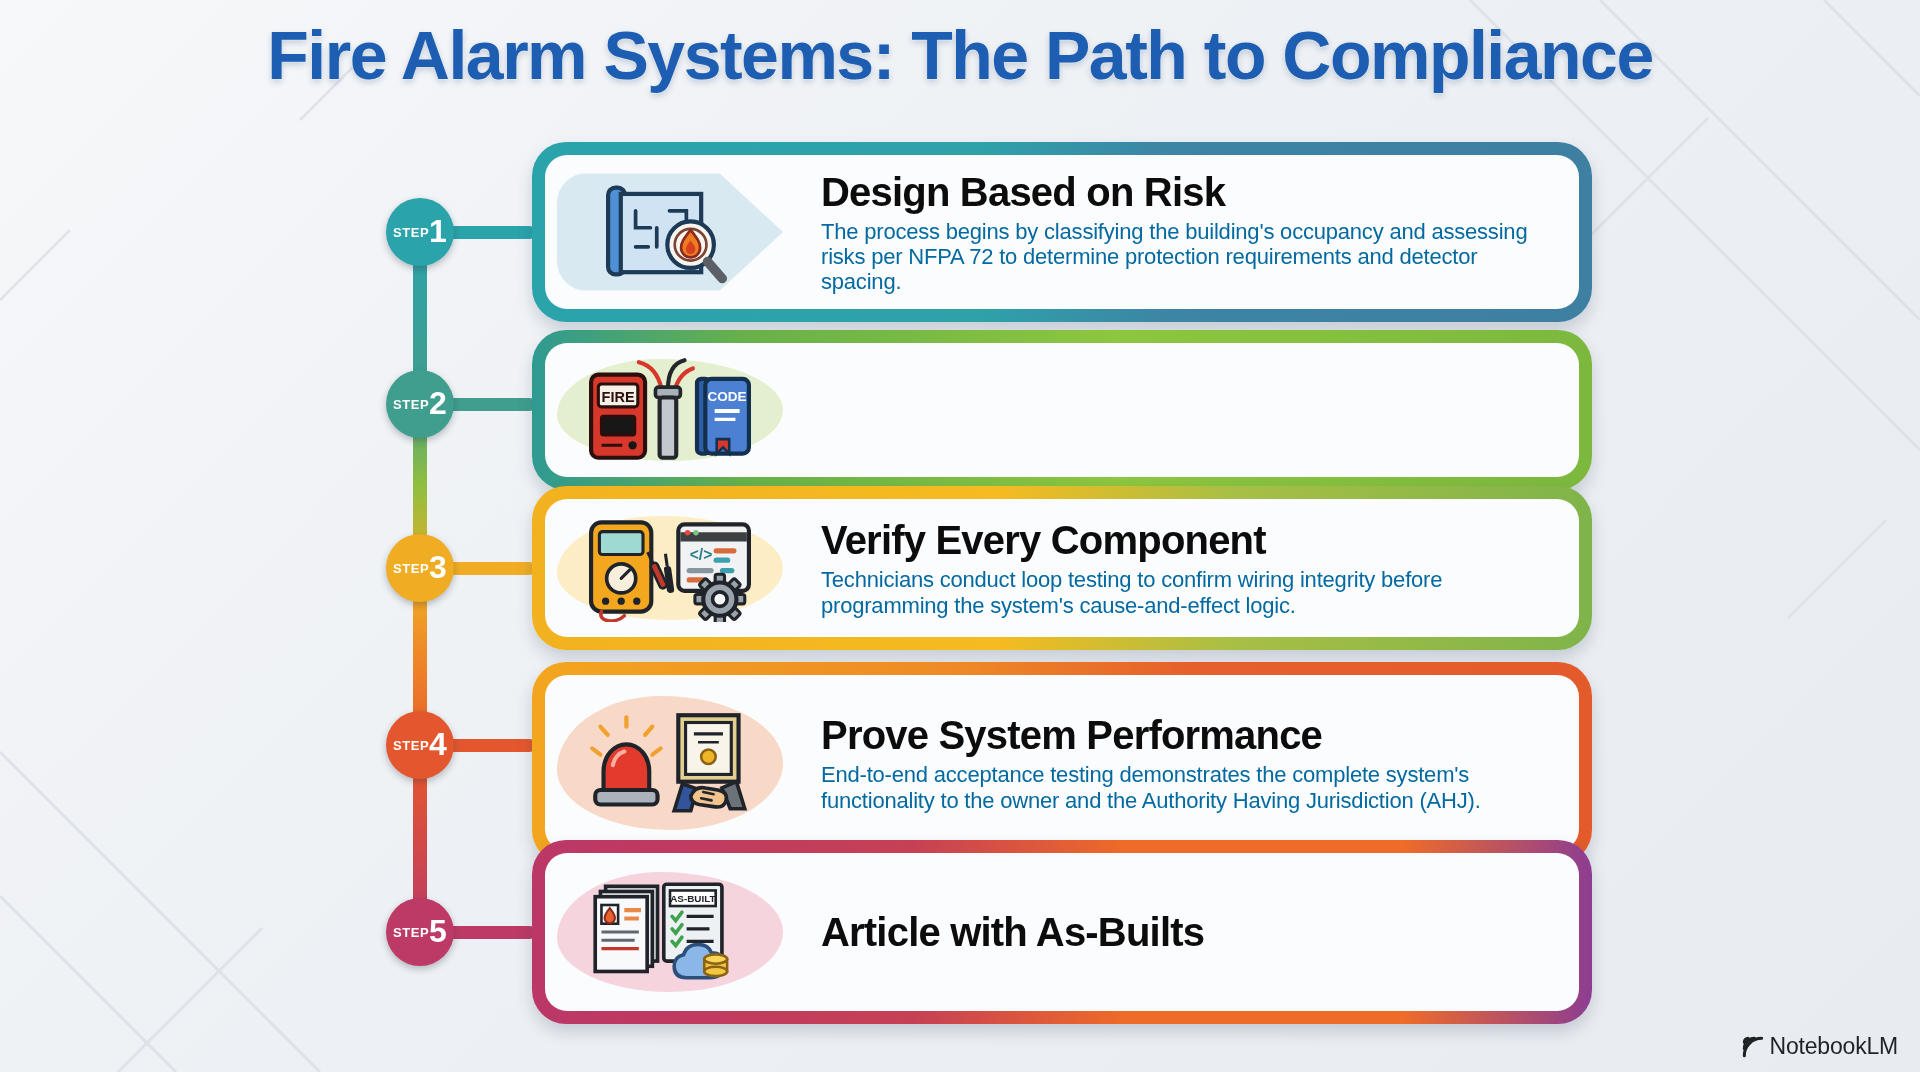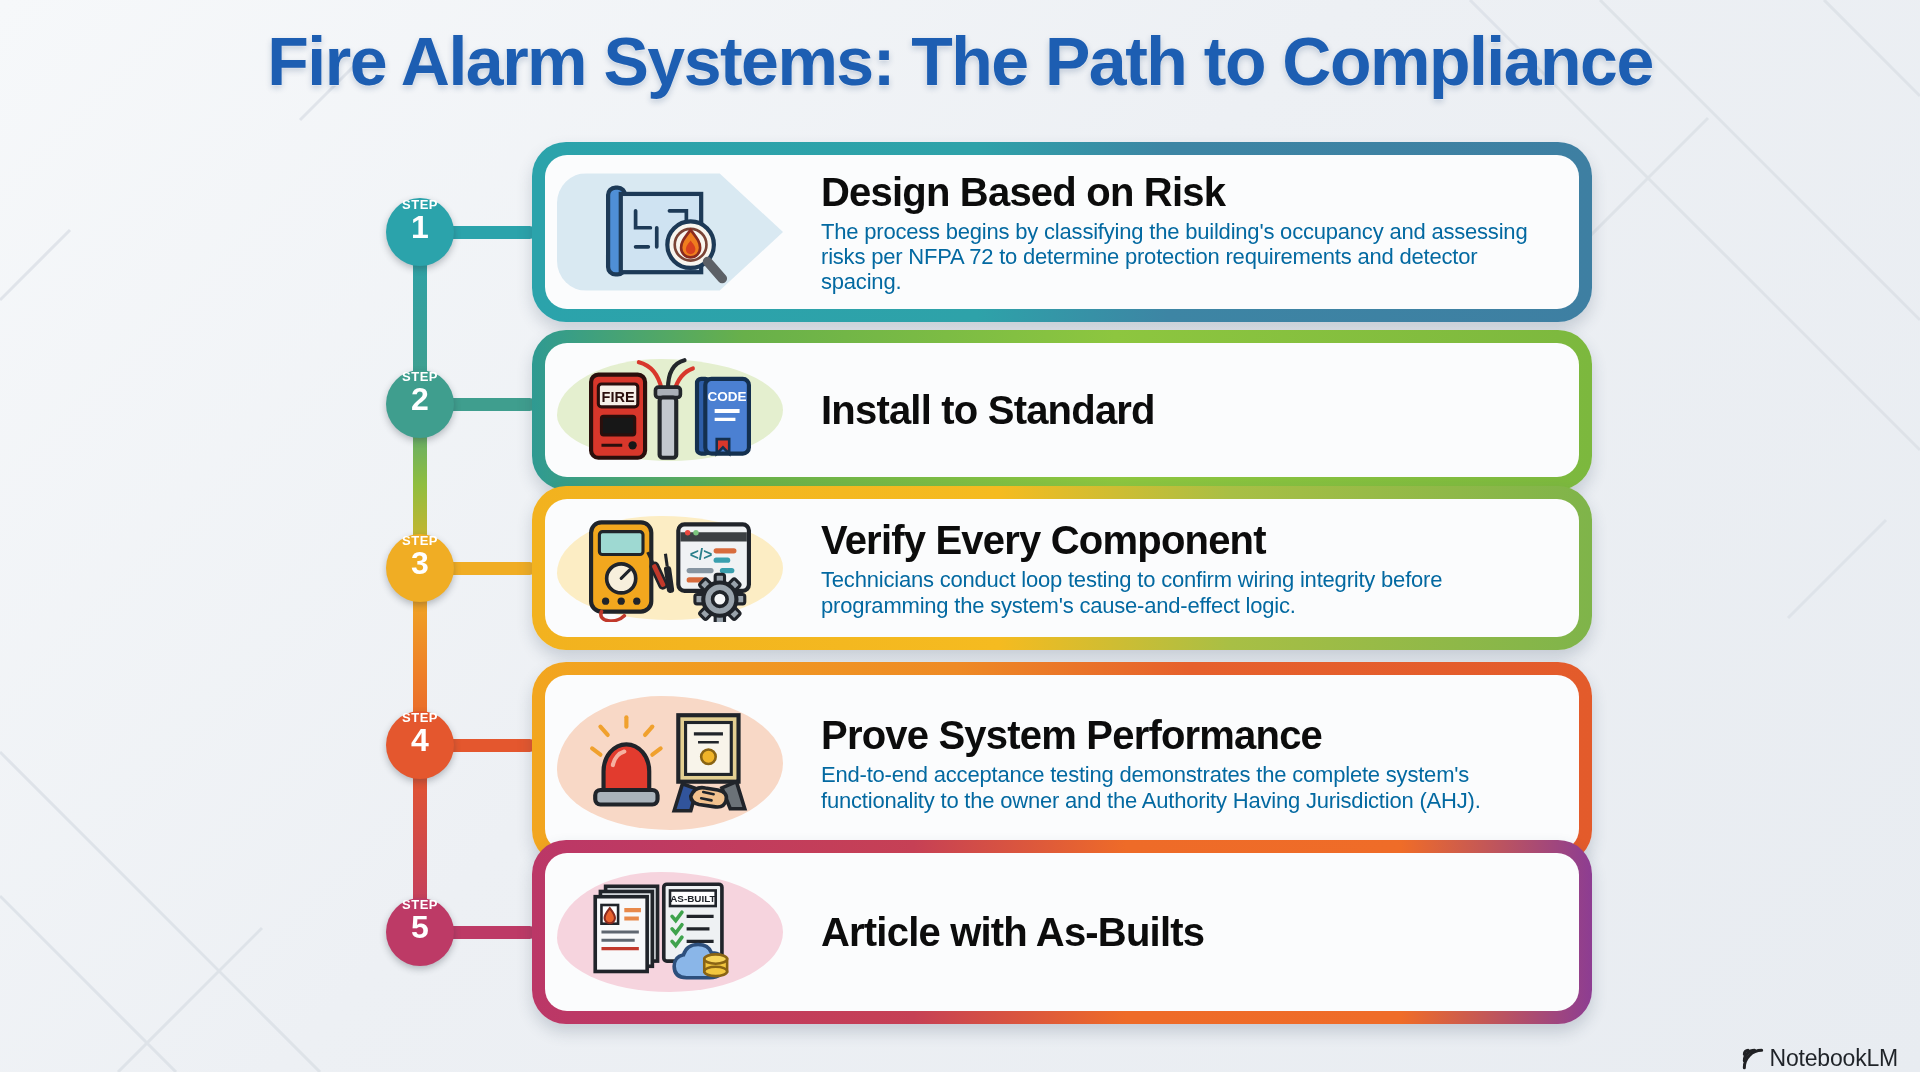--- a/index.html
+++ b/index.html
@@ -9,39 +9,38 @@
     position:relative; width:1920px; height:1072px;
     background:linear-gradient(135deg,#f6f8fa 0%,#edf0f4 45%,#e8ecf1 100%);
   }
   #bg-pattern { position:absolute; inset:0; pointer-events:none; }
 
   
   .page-title {
     position:absolute; top:16px; left:0; width:1920px; text-align:center;
     font-size:68px; font-weight:800; letter-spacing:-1.5px; color:#1d5eb2;
     text-shadow:0 3px 6px rgba(22,60,110,.22), 0 1px 0 #ffffff;
-    margin-top:6px;
   }
 
   
   .spine {
     position:absolute; left:413px; top:232px; width:14px; height:700px; border-radius:7px;
     background:linear-gradient(180deg,#2ba3ab 0%,#3f9e8e 22%,#8fbe3f 36%,#f0ad24 50%,#ee7f28 63%,#e4572e 76%,#bd3a66 100%);
     z-index:1;
   }
   .stub { position:absolute; left:420px; width:116px; height:13px; border-radius:7px; z-index:1; }
   .stub.s1 { top:226px; background:#2ba3ab; }
   .stub.s2 { top:398px; background:#3f9e8e; }
   .stub.s3 { top:562px; background:#f0ad24; }
   .stub.s4 { top:739px; background:#e4572e; }
   .stub.s5 { top:926px; background:#bd3a66; }
 
   .node {
     position:absolute; left:386px; width:68px; height:68px; border-radius:50%;
-    display:flex; flex-direction:column; align-items:center; 
+    display:flex; flex-direction:row; align-items:center; justify-content:center;
     color:#fff; z-index:3; box-shadow:0 3px 7px rgba(40,50,60,.3);
   }
   .node.s1 { top:198px; background:#2ba3ab; }
   .node.s2 { top:370px; background:#3f9e8e; }
   .node.s3 { top:534px; background:#f0ad24; }
   .node.s4 { top:711px; background:#e4572e; }
   .node.s5 { top:898px; background:#bd3a66; }
   .node-label { font-size:13px; font-weight:700; letter-spacing:.5px; line-height:1; }
   .node-number { font-size:32px; font-weight:800; line-height:1.05; }
 
@@ -69,21 +68,21 @@
   .s5 .blob { background:#f6d4de; }
   .icon-box svg { position:relative; z-index:1; }
   .card-text { width:742px; padding-right:12px; margin-left:26px;
     display:flex; flex-direction:column; justify-content:center; }
   .card-title { font-size:40px; font-weight:700; letter-spacing:-.8px; color:#0c0c0c; line-height:1.1; }
   .card-desc { margin-top:5px; font-size:22px; letter-spacing:-.2px; line-height:1.14; color:#0369a1; }
 
   svg text { font-family:"Liberation Sans", sans-serif; }
 
   
-  .brand { position:absolute; right:22px; bottom:0; display:flex; align-items:center; gap:4px; z-index:4; }
+  .brand { position:absolute; right:22px; bottom:12px; display:flex; align-items:center; gap:4px; z-index:4; }
   .brand-name { font-size:23px; font-weight:500; color:#1f2328; letter-spacing:-.2px; }
 </style>
 </head>
 <body>
 
 <div id="canvas">
 
   <svg id="bg-pattern" width="1920" height="1072" viewBox="0 0 1920 1072">
     <g fill="none" stroke="#dce1e7" stroke-width="3" opacity=".85">
       <path d="M1470 0 L1920 450"></path>
@@ -169,21 +168,20 @@
           <rect x="70" y="40" width="16" height="58" rx="3" fill="#c3c8ce" stroke="#23272b" stroke-width="4"></rect>
           <rect x="106" y="22" width="12" height="72" rx="4" fill="#2e5ea8" stroke="#14304f" stroke-width="4"></rect>
           <rect x="114" y="22" width="42" height="72" rx="6" fill="#4b80d2" stroke="#14304f" stroke-width="4"></rect>
           <text x="135" y="43" text-anchor="middle" font-size="13" font-weight="bold" fill="#ffffff">CODE</text>
           <line x1="123" y1="53" x2="147" y2="53" stroke="#ffffff" stroke-width="4"></line>
           <line x1="123" y1="61" x2="143" y2="61" stroke="#ffffff" stroke-width="3"></line>
           <path d="M125 94 v-14 h12 v14 l-6 -6 z" fill="#d8372b" stroke="#14304f" stroke-width="2.5"></path>
         </svg>
       </div>
       <div class="card-text">
-        <h2 class="card-title">Install to Standard</h2>
       </div>
     </div>
   </section>
 
   <section class="card s3">
     <div class="card-inner">
       <div class="icon-box">
         <div class="blob"></div>
         <svg width="222" height="108" viewBox="0 0 160 104">
           <rect x="4" y="8" width="58" height="86" rx="10" fill="#f2a71e" stroke="#20242a" stroke-width="4"></rect>

